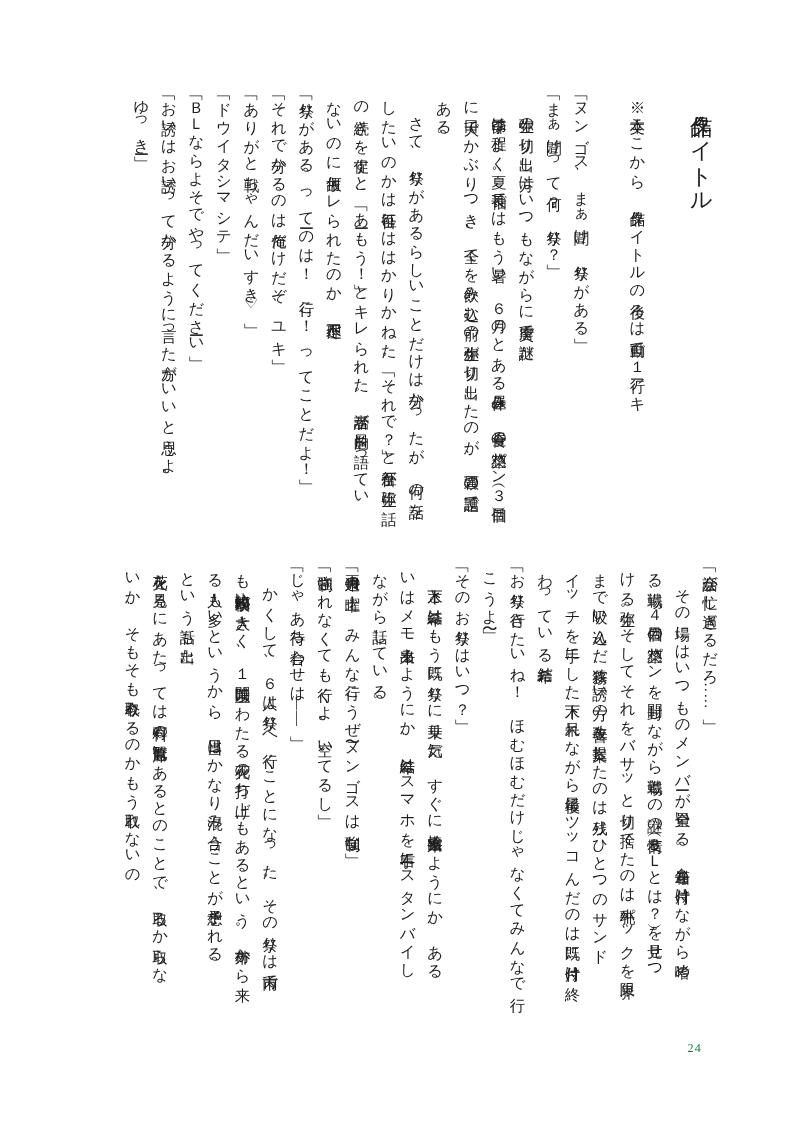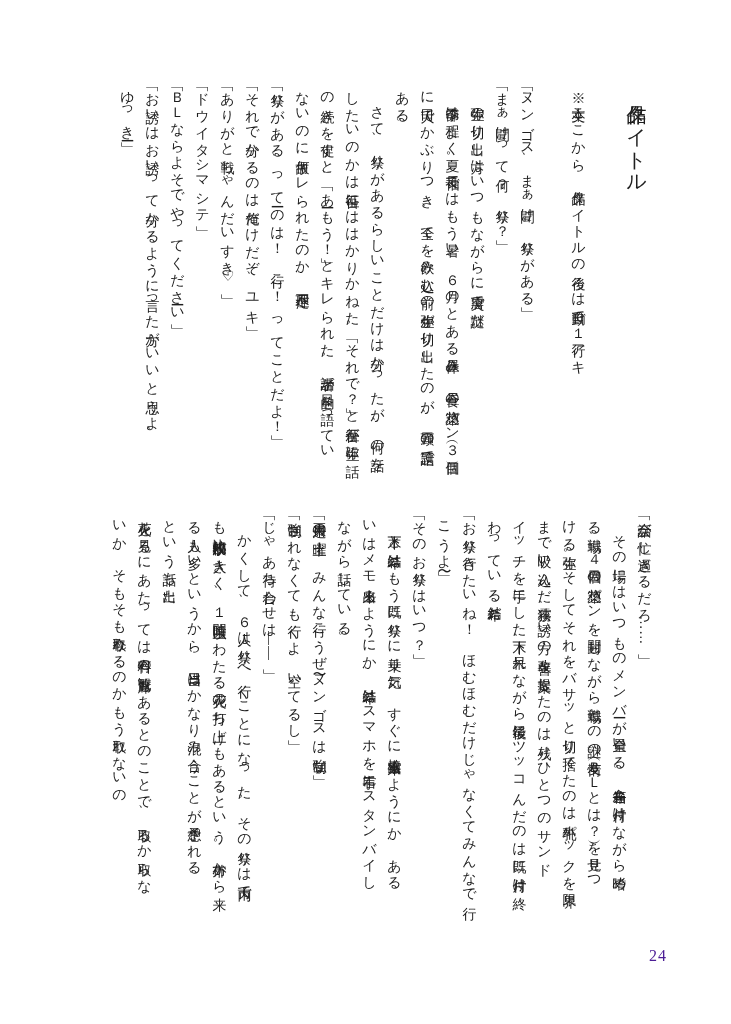--- a/index.html
+++ b/index.html
@@ -40,24 +40,24 @@
     margin: 0;
     margin-left: 26px;          
     text-indent: 8px;           
   }
   .note {
     margin-left: 26px !important; 
   }
   .page-number {
     position: absolute;
     top: 947px;
-    right: 64px;
-    font-size: 16px;
+    right: 93px;
+    font-size: 11px;
     letter-spacing: 1px;
-    color: #4c1d95;
+    color: #15803d;
   }
 </style>
 </head>
 <body>
 
 <div class="page" style="background: rgb(255, 255, 255); color: rgb(30, 30, 30);">
 
   <section class="vblock upper">
     <h1 class="work-title">作品タイトル</h1>
     <p class="note">※本文ここから　作品タイトルの後ろは自動で１行アキ</p>

